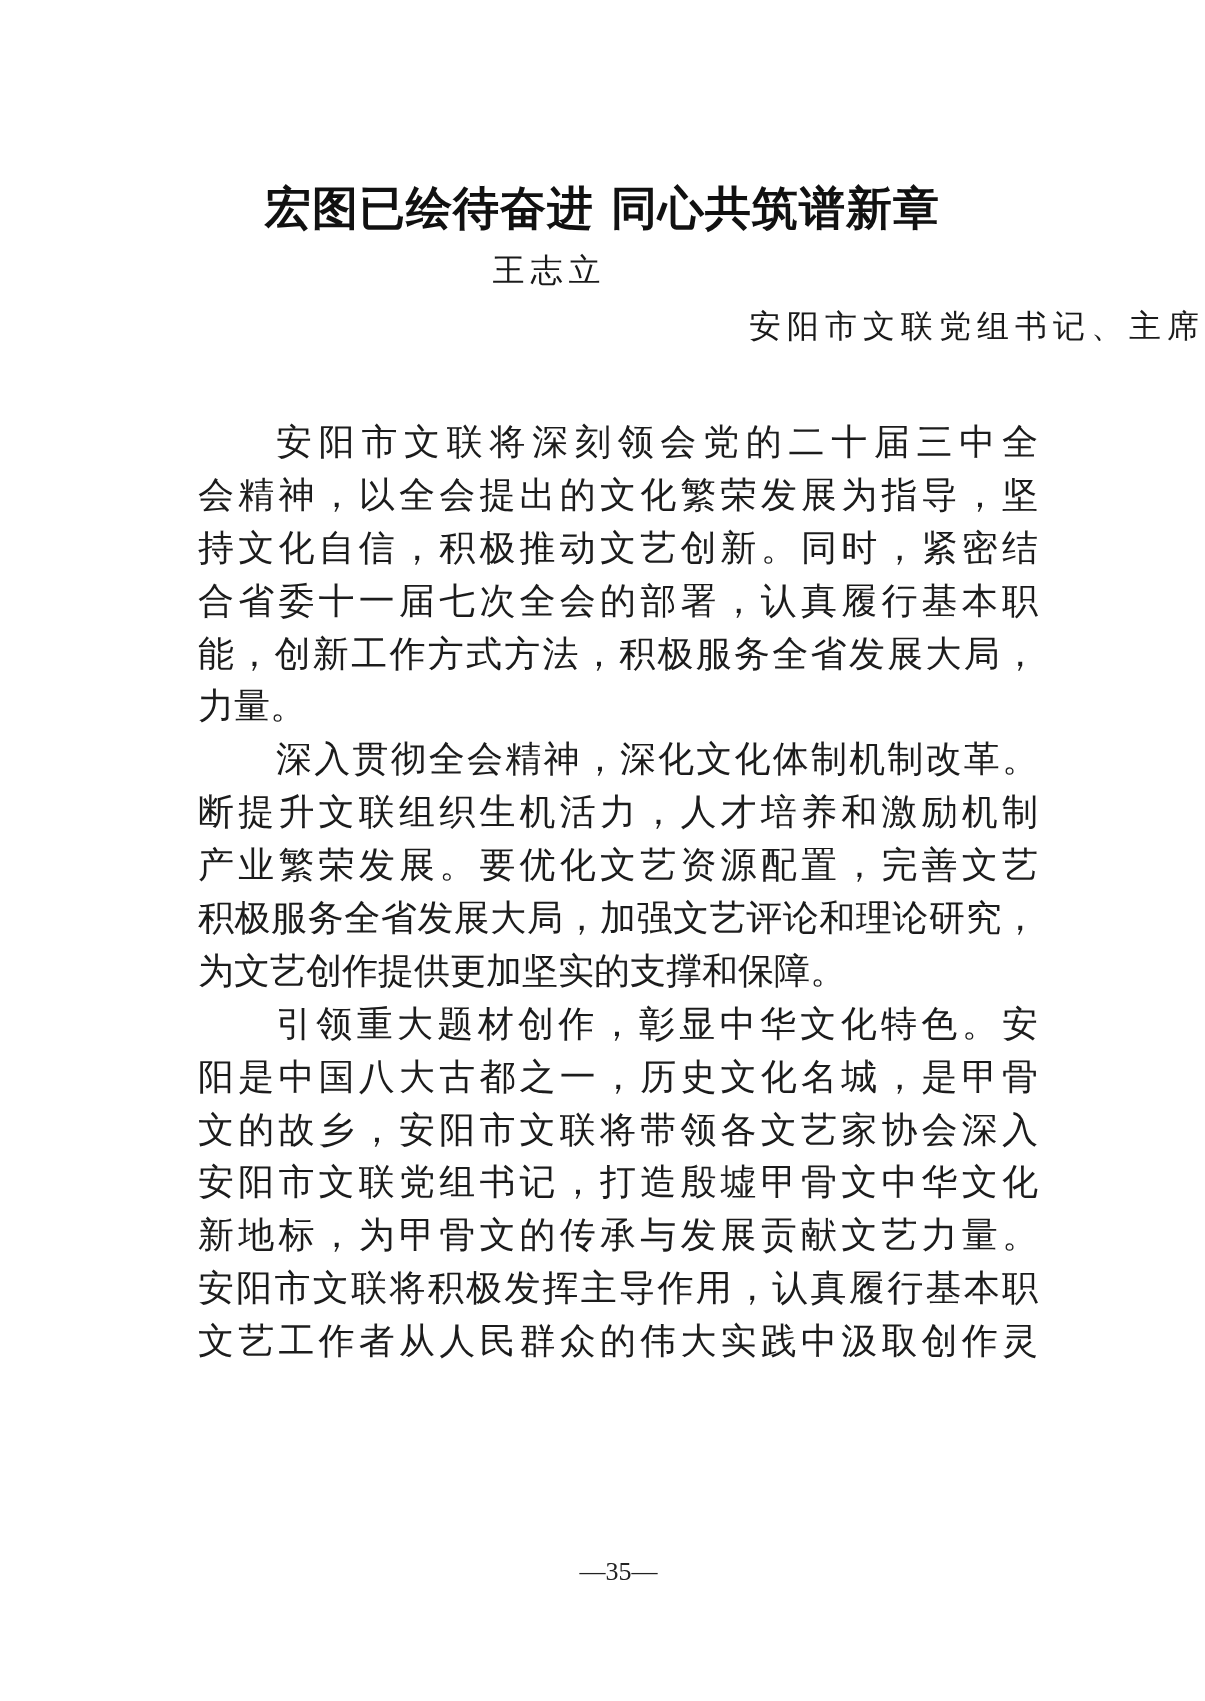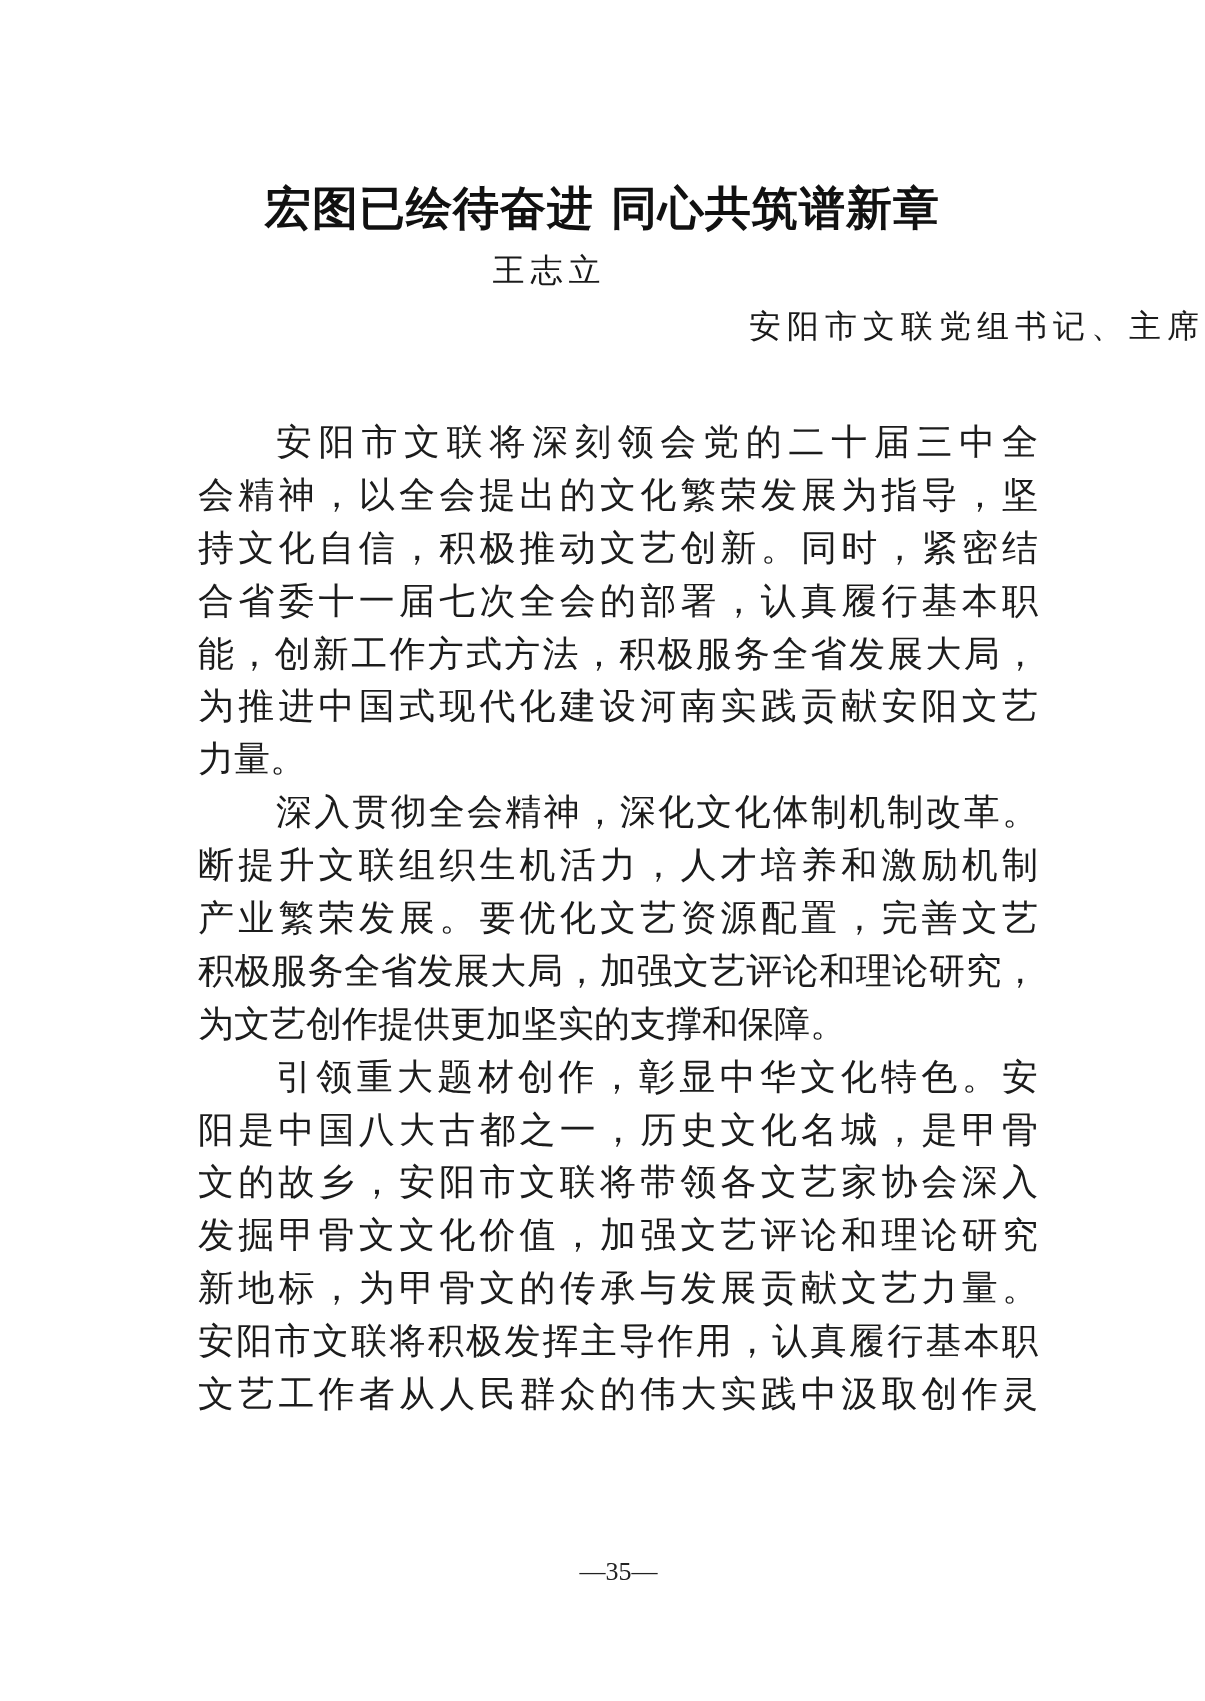--- a/index.html
+++ b/index.html
@@ -48,30 +48,29 @@
   <div class="title">宏图已绘待奋进 同心共筑谱新章</div>
   <div class="author">王志立</div>
   <div class="affil">安阳市文联党组书记、主席</div>
 
   <div class="body">
     <div class="line indent">安阳市文联将深刻领会党的二十届三中全</div>
     <div class="line">会精神，以全会提出的文化繁荣发展为指导，坚</div>
     <div class="line">持文化自信，积极推动文艺创新。同时，紧密结</div>
     <div class="line">合省委十一届七次全会的部署，认真履行基本职</div>
     <div class="line">能，创新工作方式方法，积极服务全省发展大局，</div>
-    <div class="line">为推进中国式现代化建设河南实践贡献安阳文艺</div>
     <div class="line last">力量。</div>
     <div class="line indent">深入贯彻全会精神，深化文化体制机制改革。</div>
     <div class="line">断提升文联组织生机活力，人才培养和激励机制</div>
     <div class="line">产业繁荣发展。要优化文艺资源配置，完善文艺</div>
     <div class="line">积极服务全省发展大局，加强文艺评论和理论研究，</div>
     <div class="line last">为文艺创作提供更加坚实的支撑和保障。</div>
     <div class="line indent">引领重大题材创作，彰显中华文化特色。安</div>
     <div class="line">阳是中国八大古都之一，历史文化名城，是甲骨</div>
     <div class="line">文的故乡，安阳市文联将带领各文艺家协会深入</div>
-    <div class="line">发掘甲骨文文化价值，加强文艺评论和理论研究</div>
+    <div class="line">安阳市文联党组书记，打造殷墟甲骨文中华文化</div>
     <div class="line">新地标，为甲骨文的传承与发展贡献文艺力量。</div>
     <div class="line">安阳市文联将积极发挥主导作用，认真履行基本职</div>
     <div class="line">文艺工作者从人民群众的伟大实践中汲取创作灵</div>
   </div>
 
   <div class="pagenum">—35—</div>
 </div>
 
 </body></html>

